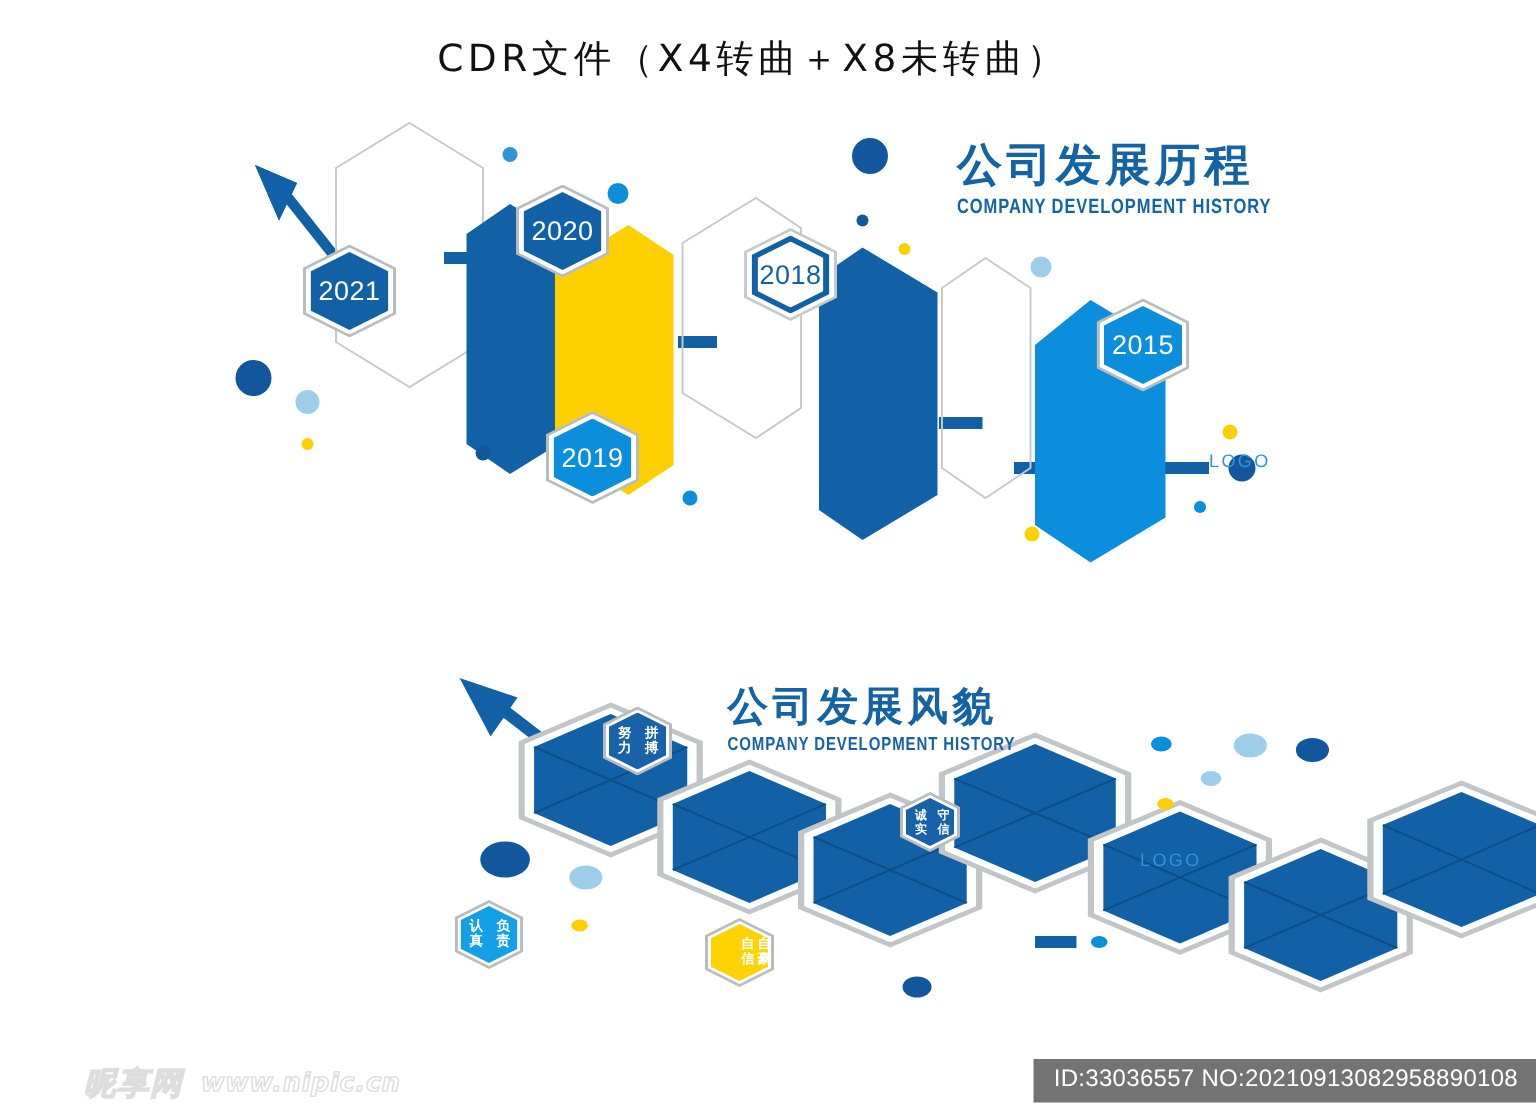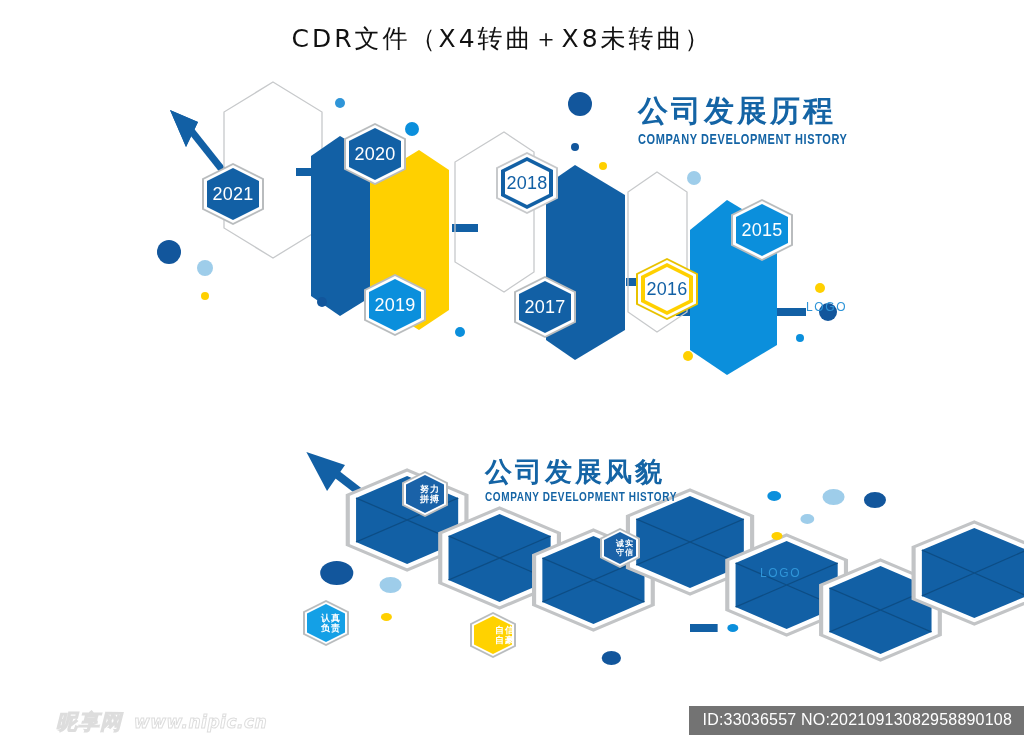--- a/index.html
+++ b/index.html
@@ -68,21 +68,21 @@
   
   .valhex{ position:absolute; width:46px; height:46px; }
   .valhex .hx{
     position:absolute; inset:0;
     clip-path:polygon(50% 0%,100% 25%,100% 75%,50% 100%,0% 75%,0% 25%);
   }
   .valhex .outer{ background:#b9bcbe; }
   .valhex .mid  { inset:2px; background:#ffffff; }
   .valhex .inner{ inset:4px; }
   .valhex .lbl{
-    position:absolute; inset:0; display:flex; flex-direction:column;
+    position:absolute; inset:0; display:flex; flex-direction:row;
     align-items:center; justify-content:center;
     font-size:9px; line-height:10px; font-weight:bold; letter-spacing:1px;
     font-family:"DejaVu Sans","Liberation Sans",sans-serif;
     padding-left:10px;
   }
 
   
   .wm{
     position:absolute; left:16px; top:708px;
     display:flex; align-items:center; gap:12px;
@@ -193,34 +193,21 @@
   </div>
 
   <div class="hexbadge" style="left:496px; top:152px;">
     <div class="hx outer" style="background:#c7c9cb;"></div>
     <div class="hx mid"></div>
     <div class="hx inner" style="background:#1260a5;"></div>
     <div class="hx" style="inset:9px; background:#ffffff;"></div>
     <div class="lbl" style="color:#1260a5;">2018</div>
   </div>
 
-  <div class="hexbadge" style="left:514px; top:276px;">
-    <div class="hx outer"></div>
-    <div class="hx mid"></div>
-    <div class="hx inner" style="background:#1260a5;"></div>
-    <div class="lbl" style="color:#ffffff;">2017</div>
-  </div>
-
-  <div class="hexbadge" style="left:636px; top:258px;">
-    <div class="hx outer" style="background:#e8c200;"></div>
-    <div class="hx mid"></div>
-    <div class="hx inner" style="background:#ffd000;"></div>
-    <div class="hx" style="inset:9px; background:#ffffff;"></div>
-    <div class="lbl" style="color:#1260a5;">2016</div>
-  </div>
+
 
   <div class="hexbadge" style="left:731px; top:199px;">
     <div class="hx outer"></div>
     <div class="hx mid"></div>
     <div class="hx inner" style="background:#0b8fdc;"></div>
     <div class="lbl" style="color:#ffffff;">2015</div>
   </div>
 
   <svg class="layer" viewBox="0 0 742 742" preserveAspectRatio="none" style="left:0; top:0; width:1024px; height:742px;">
 

